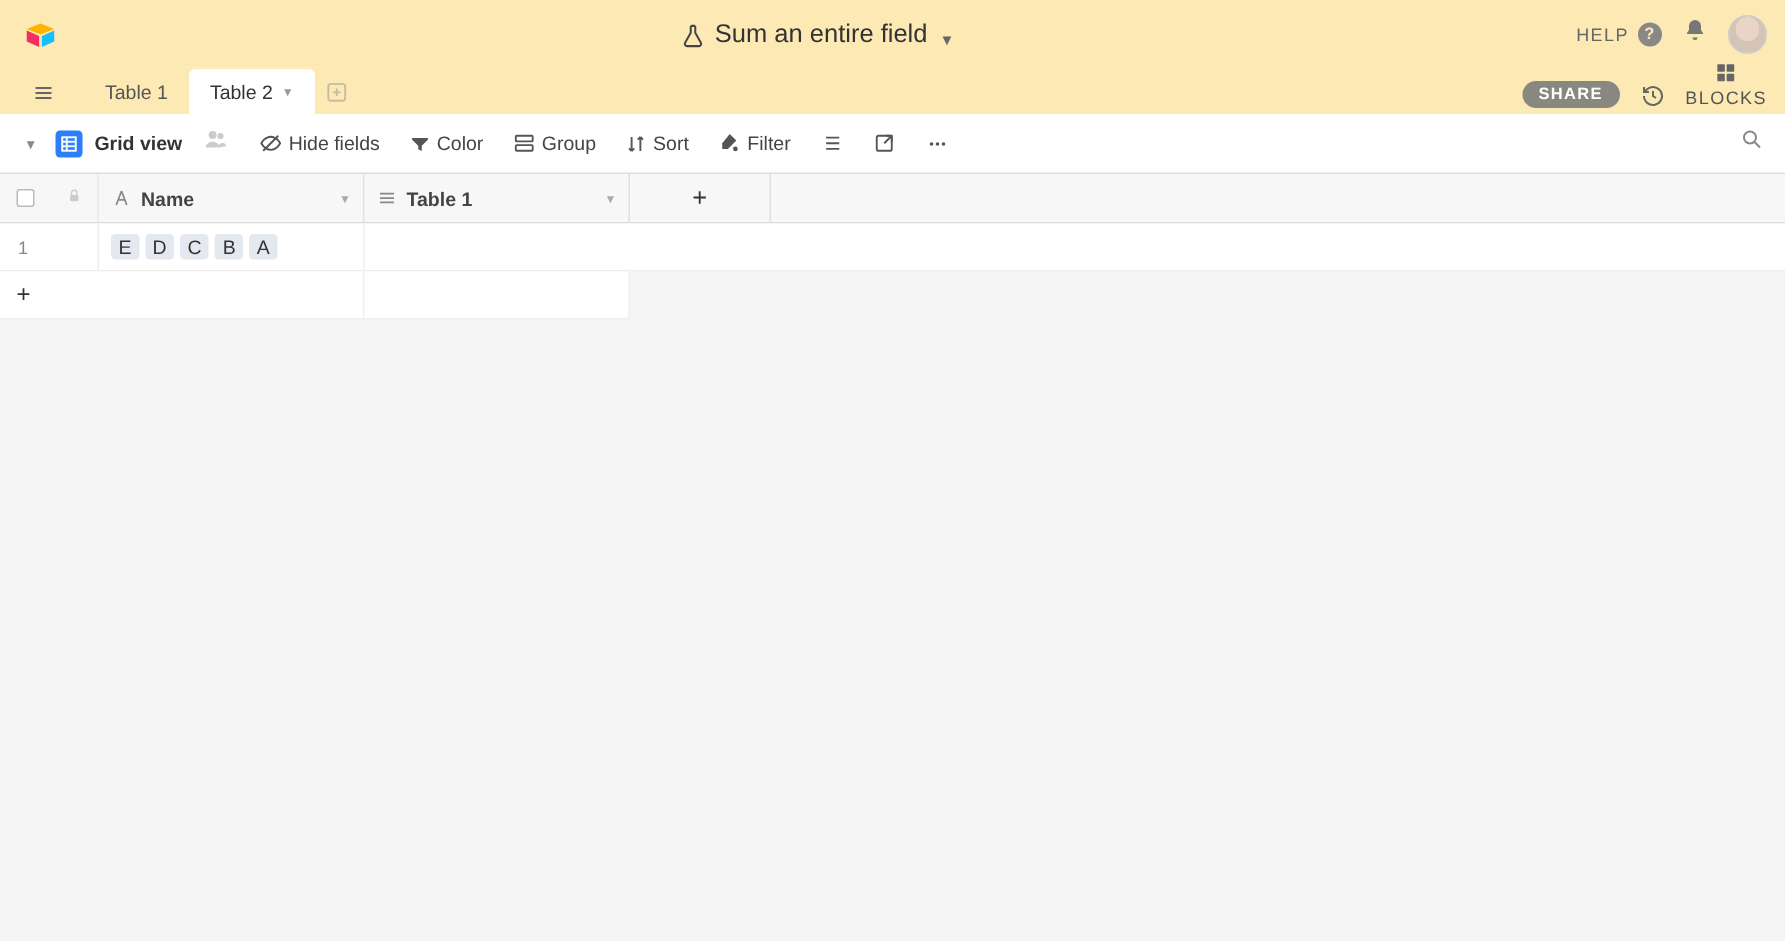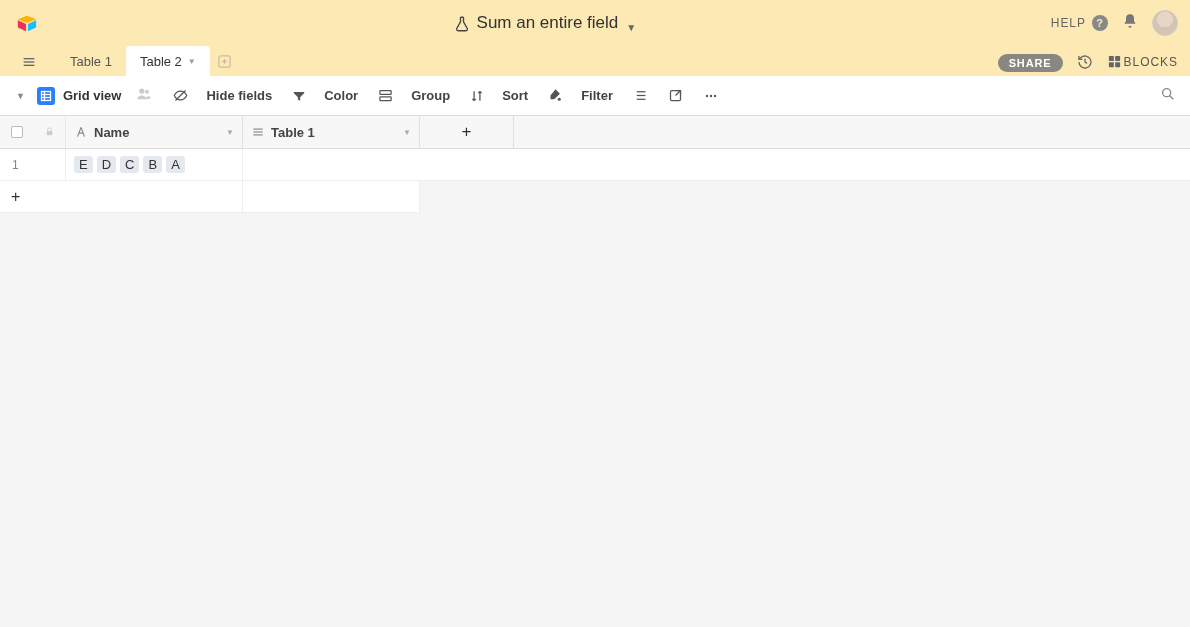--- a/index.html
+++ b/index.html
@@ -122,41 +122,42 @@
       width: 30px;
       height: 30px;
       display:flex;
       align-items:center;
       justify-content:center;
       cursor:pointer;
     }
     .tab-add svg { opacity: .55; }
     .tabs-right {
       display:flex;
-      align-items:flex-start;
+      align-items:flex-end;
       gap: 14px;
       padding-bottom: 4px;
       margin-top: 26px;
     }
     .share-btn {
       background: #888880;
       color:#fff;
       font-size: 11px;
       letter-spacing: 0.08em;
       padding: 3px 11px;
       border-radius: 10px;
       cursor:pointer;
       font-weight: 600;
     }
     .icon-btn {
       color:#555;
       cursor:pointer;
       display:flex;
       align-items:center;
       gap:2px;
+      flex-direction:column;
     }
     .blocks-label {
       font-size:12px;
       letter-spacing: 0.08em;
       color:#555;
     }
     
     .toolbar {
       height: 40px;
       background: #fff;
@@ -190,25 +191,24 @@
     }
     .view-name {
       font-size:13px;
       color:#333;
       font-weight:600;
     }
     .collab-icon { color:#bbb; margin-left:6px; }
     .toolbtn {
       display:flex;
       align-items:center;
-      gap:18px;
+      gap:4px;
       font-size:13px;
       color:#444;
       cursor:pointer;
-      font-weight:bold;
     }
     .toolbtn svg { color:#555; }
     .toolbar-right {
       color:#888;
       cursor:pointer;
     }
     
     .grid-area {
       display:flex;
       flex-direction:column;

